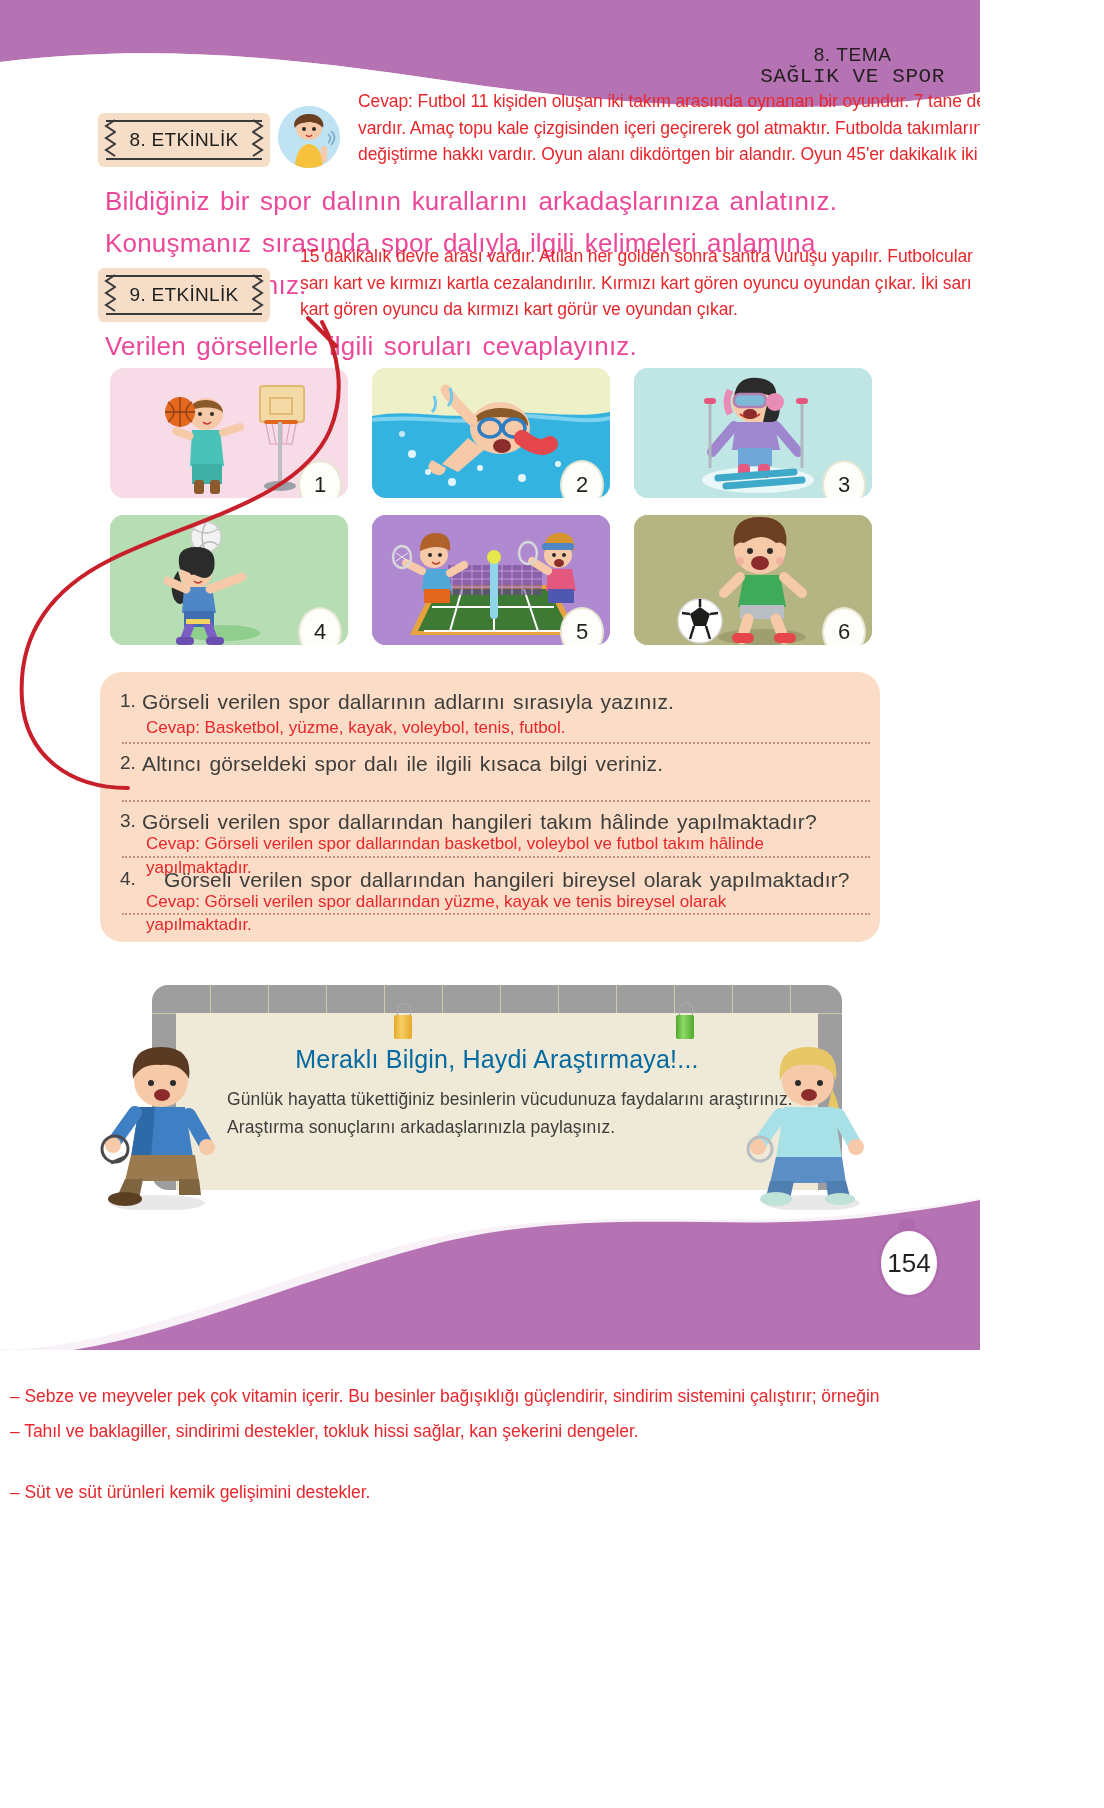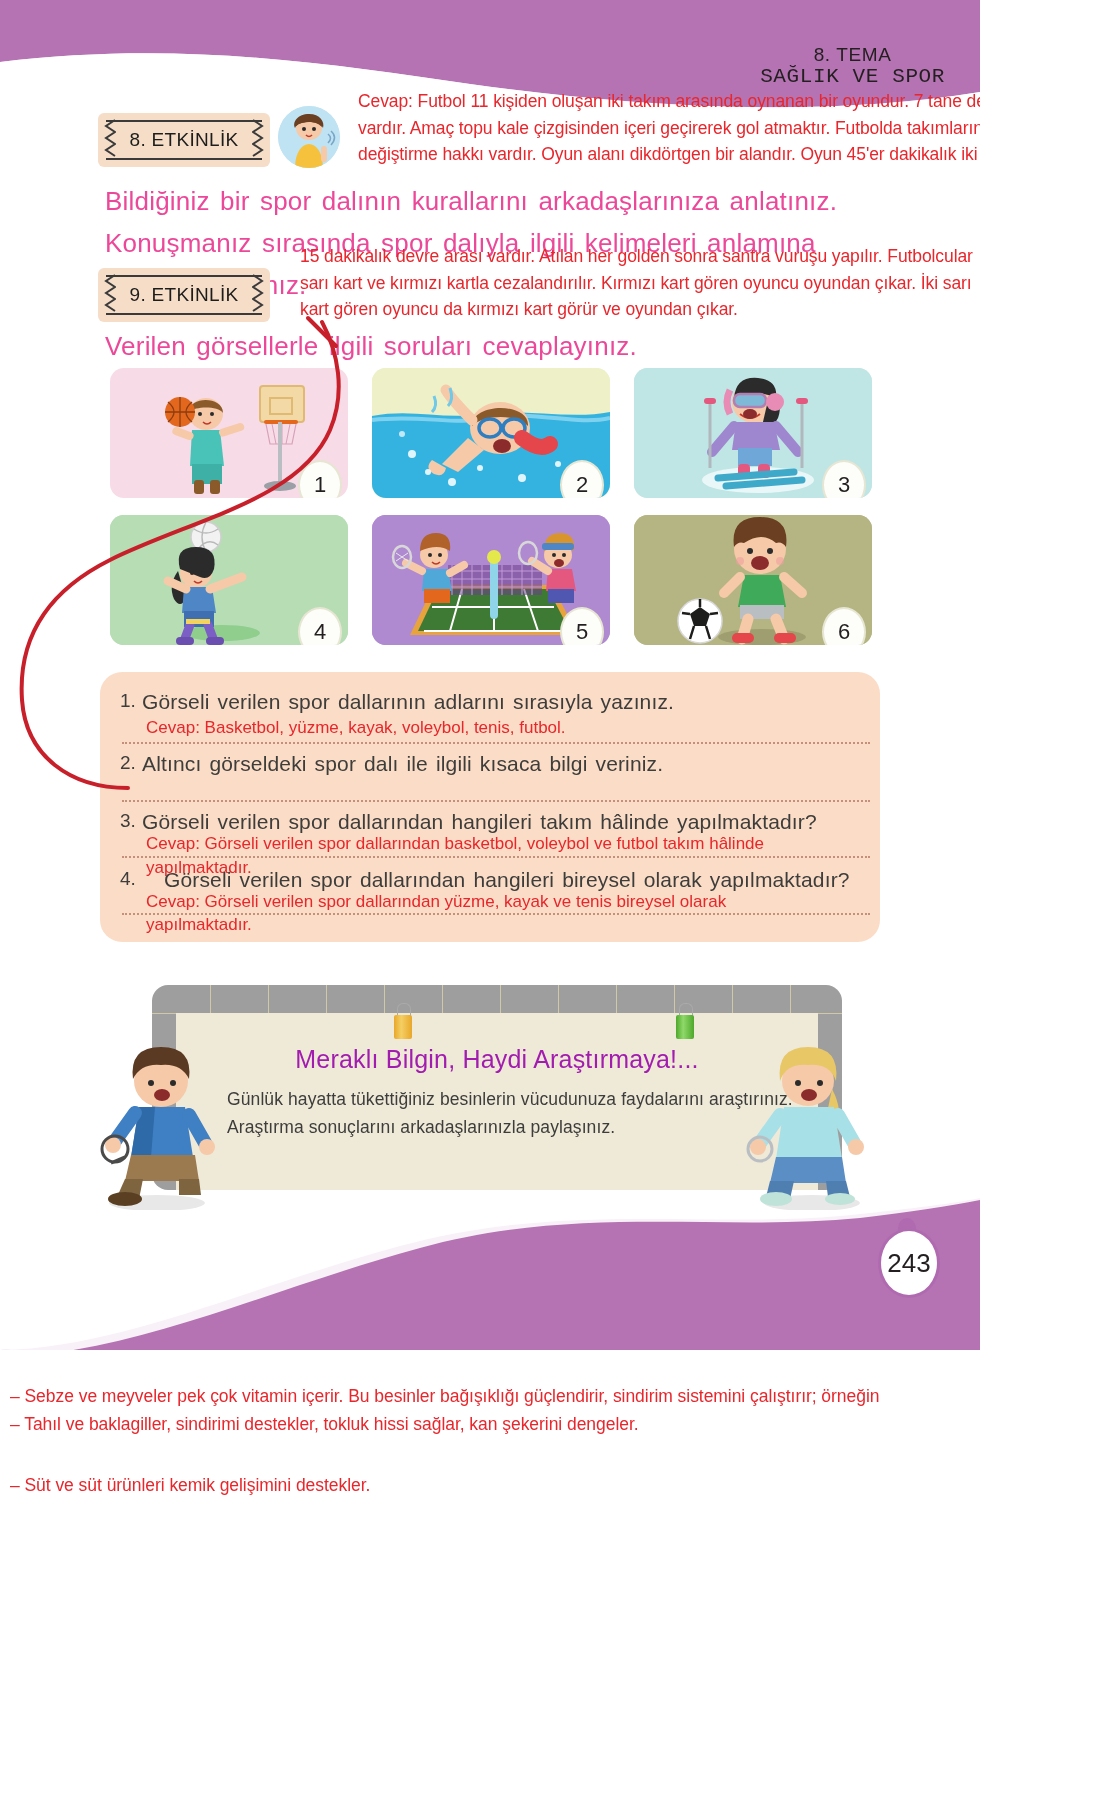--- a/index.html
+++ b/index.html
@@ -97,21 +97,21 @@
   .board-paper{
     position:absolute;left:24px;right:24px;top:28px;bottom:0;background:#efe9d8;
   }
   .clip{position:absolute;width:22px;height:32px;top:22px;}
   .clip .grip{position:absolute;left:2px;top:8px;width:18px;height:24px;border-radius:2px;}
   .clip .wire{position:absolute;left:5px;top:-4px;width:12px;height:14px;border:1.5px solid #aaa;border-bottom:none;border-radius:6px 6px 0 0;}
   #clip1{left:240px;}
   #clip1 .grip{background:linear-gradient(90deg,#e8a72a,#f5cf63 40%,#e8a72a);}
   #clip2{left:522px;}
   #clip2 .grip{background:linear-gradient(90deg,#4ea82b,#8fd96a 40%,#4ea82b);}
-  .board-title{position:absolute;left:0;right:0;top:60px;text-align:center;font-size:25px;color:#a21caf;letter-spacing:.2px;}
+  .board-title{position:absolute;left:0;right:0;top:60px;text-align:center;font-size:25px;color:#0369a1;letter-spacing:.2px;}
   .board-text{position:absolute;left:75px;right:45px;top:100px;font-size:17.5px;color:#3d3d3b;line-height:1.62;letter-spacing:.1px;}
 
   
   .kid{position:absolute;z-index:4;}
   #kid-left{left:95px;top:1045px;width:130px;height:165px;}
   #kid-right{left:742px;top:1045px;width:130px;height:165px;}
 
   
   .pagenum{position:absolute;right:40px;bottom:52px;width:62px;height:70px;z-index:8;}
   .pagenum .oval{
@@ -491,28 +491,28 @@
 
   <div class="bottom-wave">
     <svg width="980" height="180" viewBox="0 0 980 180">
       <path d="M0,180 C120,178 240,120 400,76 C560,32 700,58 840,46 C900,40 950,34 980,28 L980,180 Z" fill="#b573b3"></path>
       <path d="M0,180 C140,170 260,110 420,66 C580,22 720,50 860,36 C910,30 950,24 980,18 L980,30 C950,36 910,42 860,48 C720,62 580,34 420,78 C260,122 140,182 0,188 Z" fill="#ffffff" opacity=".9"></path>
     </svg>
   </div>
 
   <div class="pagenum">
     <div class="dot"></div>
-    <div class="oval">243</div>
+    <div class="oval">154</div>
   </div>
 
   <svg class="penpath" viewBox="0 0 980 1350">
     <path d="M322,322 C338,352 346,392 330,430 C300,500 190,520 110,560 C46,592 18,640 22,700 C26,756 70,788 128,788" fill="none" stroke="#c8202a" stroke-width="4" stroke-linecap="round"></path>
     <path d="M308,318 L336,346" fill="none" stroke="#c8202a" stroke-width="4" stroke-linecap="round"></path>
   </svg>
 
 </div>
 
 <div class="notes">
   <div class="notes-pad"></div>
-  <p class="note" style="margin-bottom:2px;">– Sebze ve meyveler pek çok vitamin içerir. Bu besinler bağışıklığı güçlendirir, sindirim sistemini çalıştırır; örneğin</p>
+  <p class="note" style="margin-bottom:9px;">– Sebze ve meyveler pek çok vitamin içerir. Bu besinler bağışıklığı güçlendirir, sindirim sistemini çalıştırır; örneğin</p>
   <p class="note">– Tahıl ve baklagiller, sindirimi destekler, tokluk hissi sağlar, kan şekerini dengeler.</p>
   <p class="note">– Süt ve süt ürünleri kemik gelişimini destekler.</p>
 </div>
 
 </body></html>

